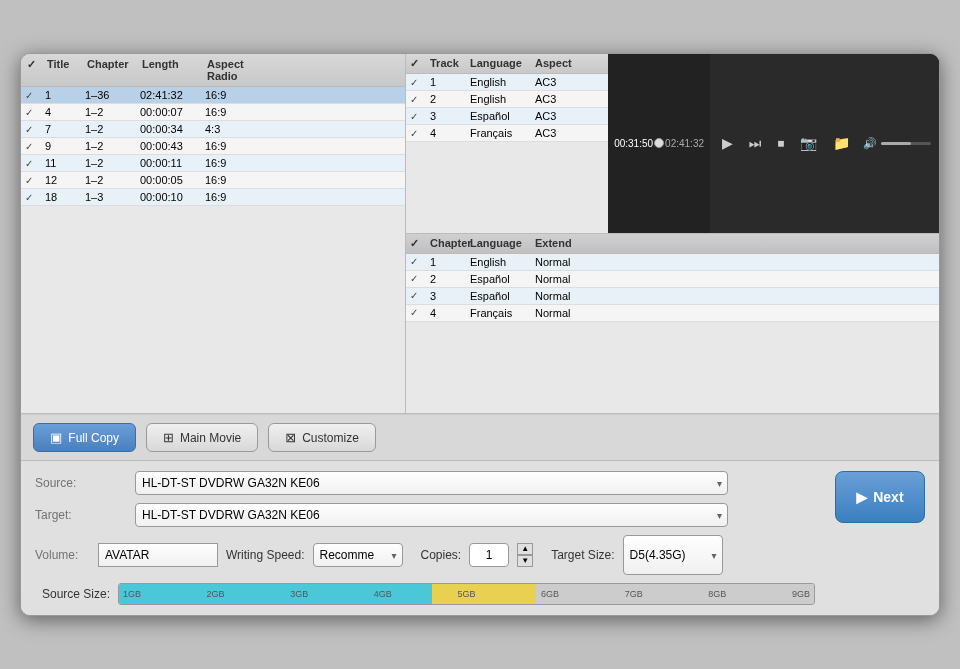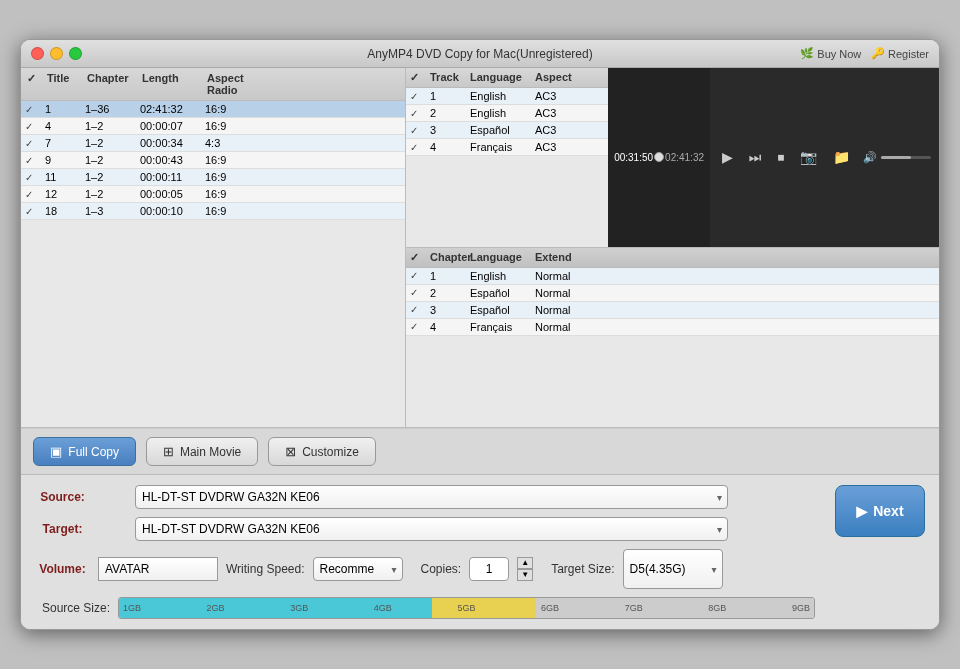--- a/index.html
+++ b/index.html
@@ -260,24 +260,24 @@
       background: #e0e0e0;
     }
     .field-row {
       display: flex;
       align-items: center;
       margin-bottom: 8px;
       gap: 8px;
     }
     .field-label {
       font-size: 12px;
-      color: #7f1d1d;
-      font-weight: 700;
+      color: #737373;
+      font-weight: 400;
       width: 55px;
-      text-align: center;
+      text-align: left;
     }
     .select-wrapper {
       flex: 1;
       max-width: 630px;
       position: relative;
       padding-left: 37px;
     }
     .select-wrapper select {
       width: 100%;
       height: 24px;
@@ -390,38 +390,20 @@
       align-items: center;
       padding: 0 4px;
     }
     .size-tick { font-size: 9px; color: #555; }
   </style>
 </head>
 <body>
 
 <div class="window">
 
-  <div class="titlebar">
-    <div class="traffic-lights">
-      <div class="tl tl-close"></div>
-      <div class="tl tl-min"></div>
-      <div class="tl tl-max"></div>
-    </div>
-    <span class="titlebar-title">AnyMP4 DVD Copy for Mac(Unregistered)</span>
-    <div class="titlebar-actions">
-      <span>
-        <span class="icon-leaf">🌿</span>
-        <span>Buy Now</span>
-      </span>
-      <span>
-        <span class="icon-key">🔑</span>
-        <span>Register</span>
-      </span>
-    </div>
-  </div>
 
   <div class="main-content">
 
     <div class="left-panel">
       <div class="table-header">
         <span>✓</span>
         <span>Title</span>
         <span>Chapter</span>
         <span>Length</span>
         <span>Aspect Radio</span>

